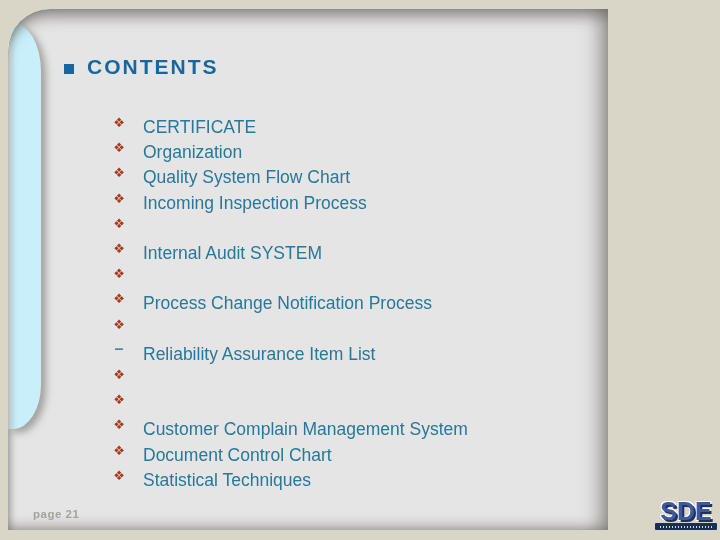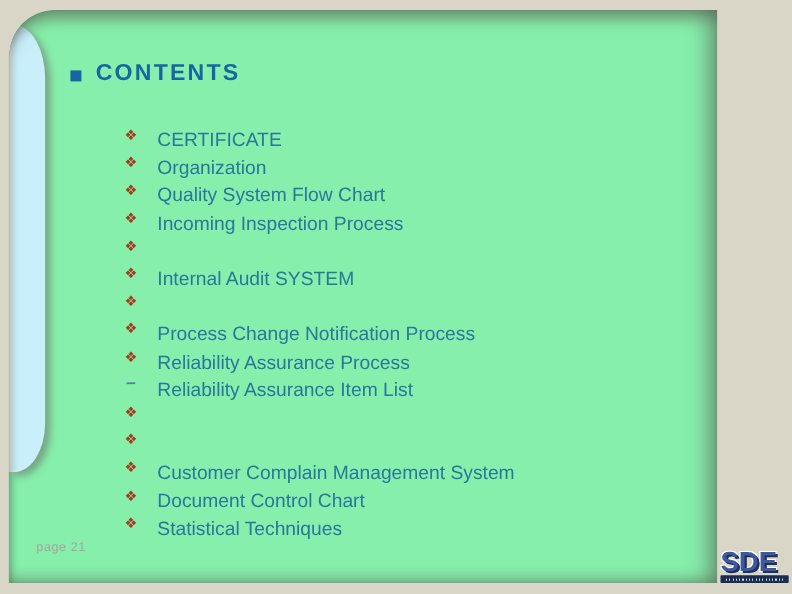--- a/index.html
+++ b/index.html
@@ -4,24 +4,23 @@
 <style>
   html,body{margin:0;padding:0;}
   body{
     width:720px;height:540px;position:relative;overflow:hidden;
     background:#d9d5c7;
     font-family:"Liberation Sans", sans-serif;
   }
   
   .slide{
     position:absolute;left:8px;top:9px;width:600px;height:521px;
-    background:#86efac;
+    background:#e5e5e5;
     border-top-left-radius:42px;
     overflow:hidden;
-    padding-left:44px;
   }
   
   .slide::after{
     content:"";position:absolute;inset:0;border-top-left-radius:42px;
     box-shadow:
       inset 0 14px 14px -6px rgba(85,82,74,.55),
       inset -16px 0 18px -7px rgba(85,82,74,.50),
       inset 5px 0 7px -3px rgba(85,82,74,.40),
       inset 0 -10px 12px -6px rgba(85,82,74,.35);
     pointer-events:none;z-index:3;
@@ -58,27 +57,27 @@
   .bullet{
     flex:0 0 14px;text-align:center;font-size:13px;line-height:1;
   }
   .bullet.diamond{color:#a53a1f;}
   .bullet.dash{color:#54808f;font-size:16px;font-weight:bold;}
   .toc-label{
     margin-left:17px;color:#27789a;font-size:17.5px;white-space:nowrap;margin-top:10px;
   }
   
   .page-label{
-    position:absolute;left:33px;top:492px;z-index:6;
-    color:#a4a49c;font-size:11.5px;letter-spacing:.5px;
+    position:absolute;left:33px;top:508px;z-index:6;
+    color:#a4a49c;font-size:11.5px;letter-spacing:.5px;font-weight:bold;
   }
   
   .logo{
     position:absolute;left:655px;top:500px;z-index:7;width:62px;
-    text-align:left;
+    text-align:center;
   }
   .logo-text{
     color:#3d5aa1;font-size:25px;font-weight:900;line-height:22px;letter-spacing:0;
     text-shadow:
       2px 2px 0 #203058,
       -1px -1px 0 #ffffff,1px -1px 0 #ffffff,-1px 1px 0 #ffffff;
   }
   .logo-bar{
     margin-top:1px;height:7px;background:#1b2d52;border-radius:1px;
     display:flex;align-items:center;justify-content:center;
@@ -126,21 +125,20 @@
         </div>
         <div class="toc-item">
           <span class="bullet diamond">❖</span>
         </div>
         <div class="toc-item">
           <span class="bullet diamond">❖</span>
           <span class="toc-label">Process Change Notification Process</span>
         </div>
         <div class="toc-item">
           <span class="bullet diamond">❖</span>
-          <span class="toc-label">Reliability Assurance Process</span>
         </div>
         <div class="toc-item">
           <span class="bullet dash">–</span>
           <span class="toc-label">Reliability Assurance Item List</span>
         </div>
         <div class="toc-item">
           <span class="bullet diamond">❖</span>
         </div>
         <div class="toc-item">
           <span class="bullet diamond">❖</span>

